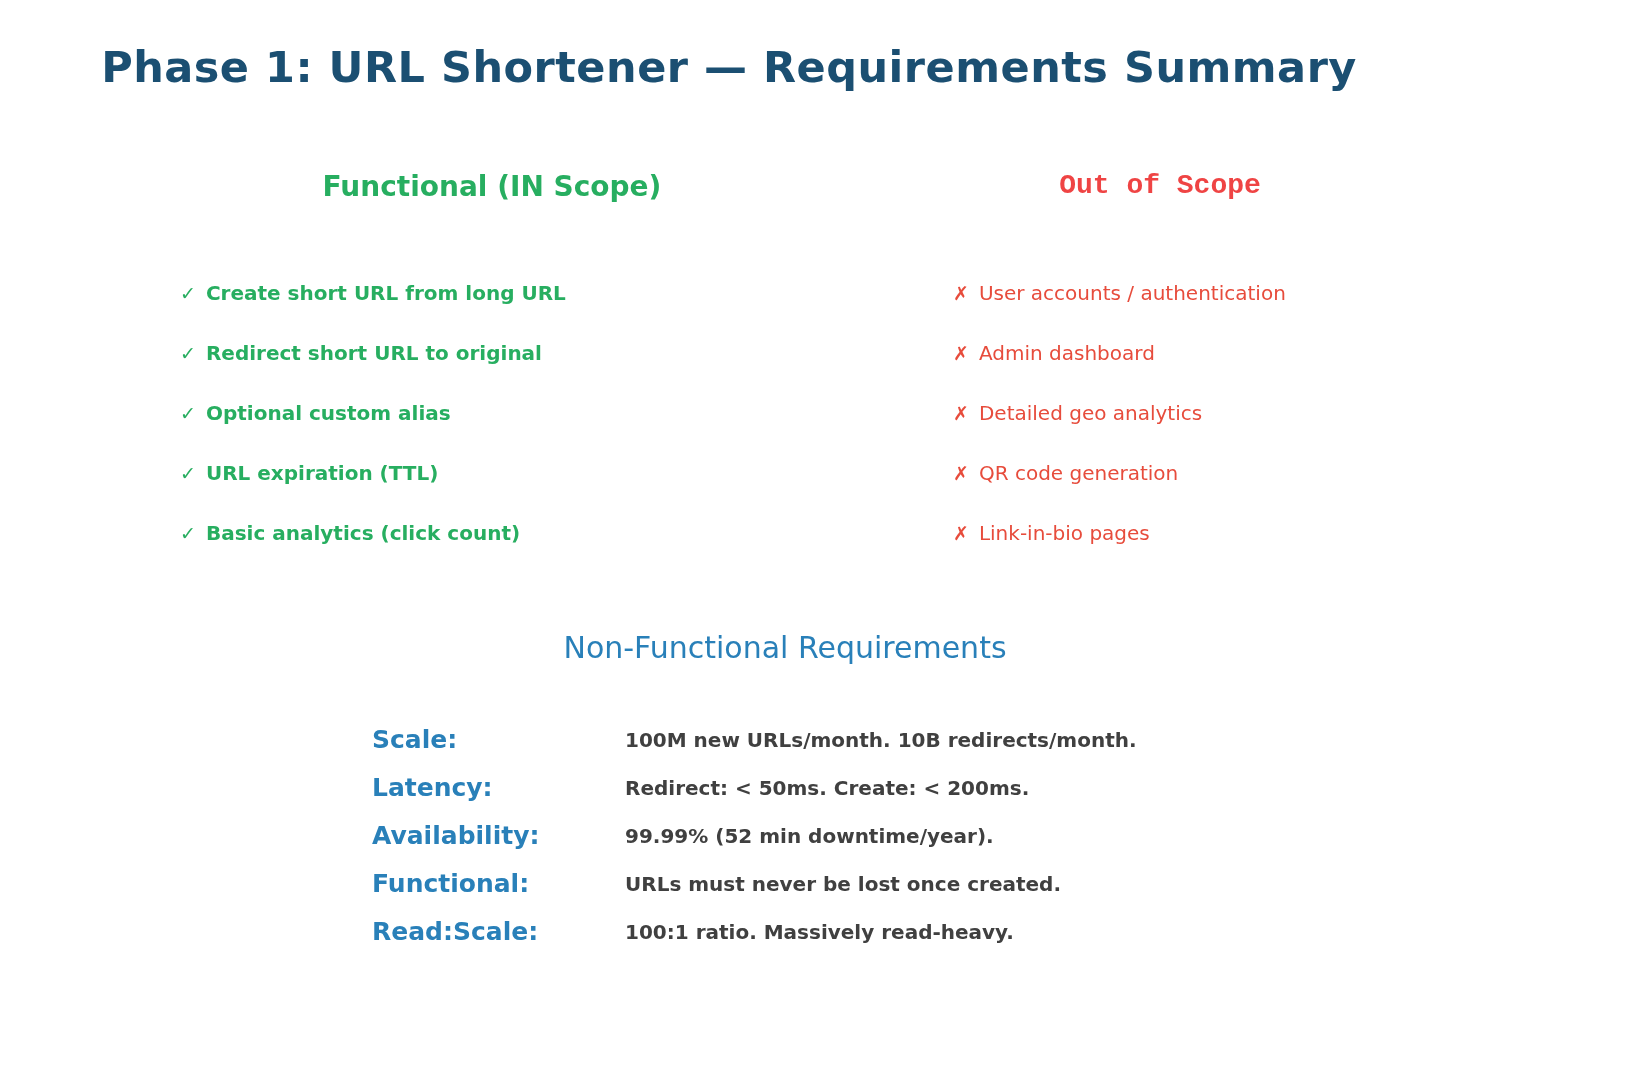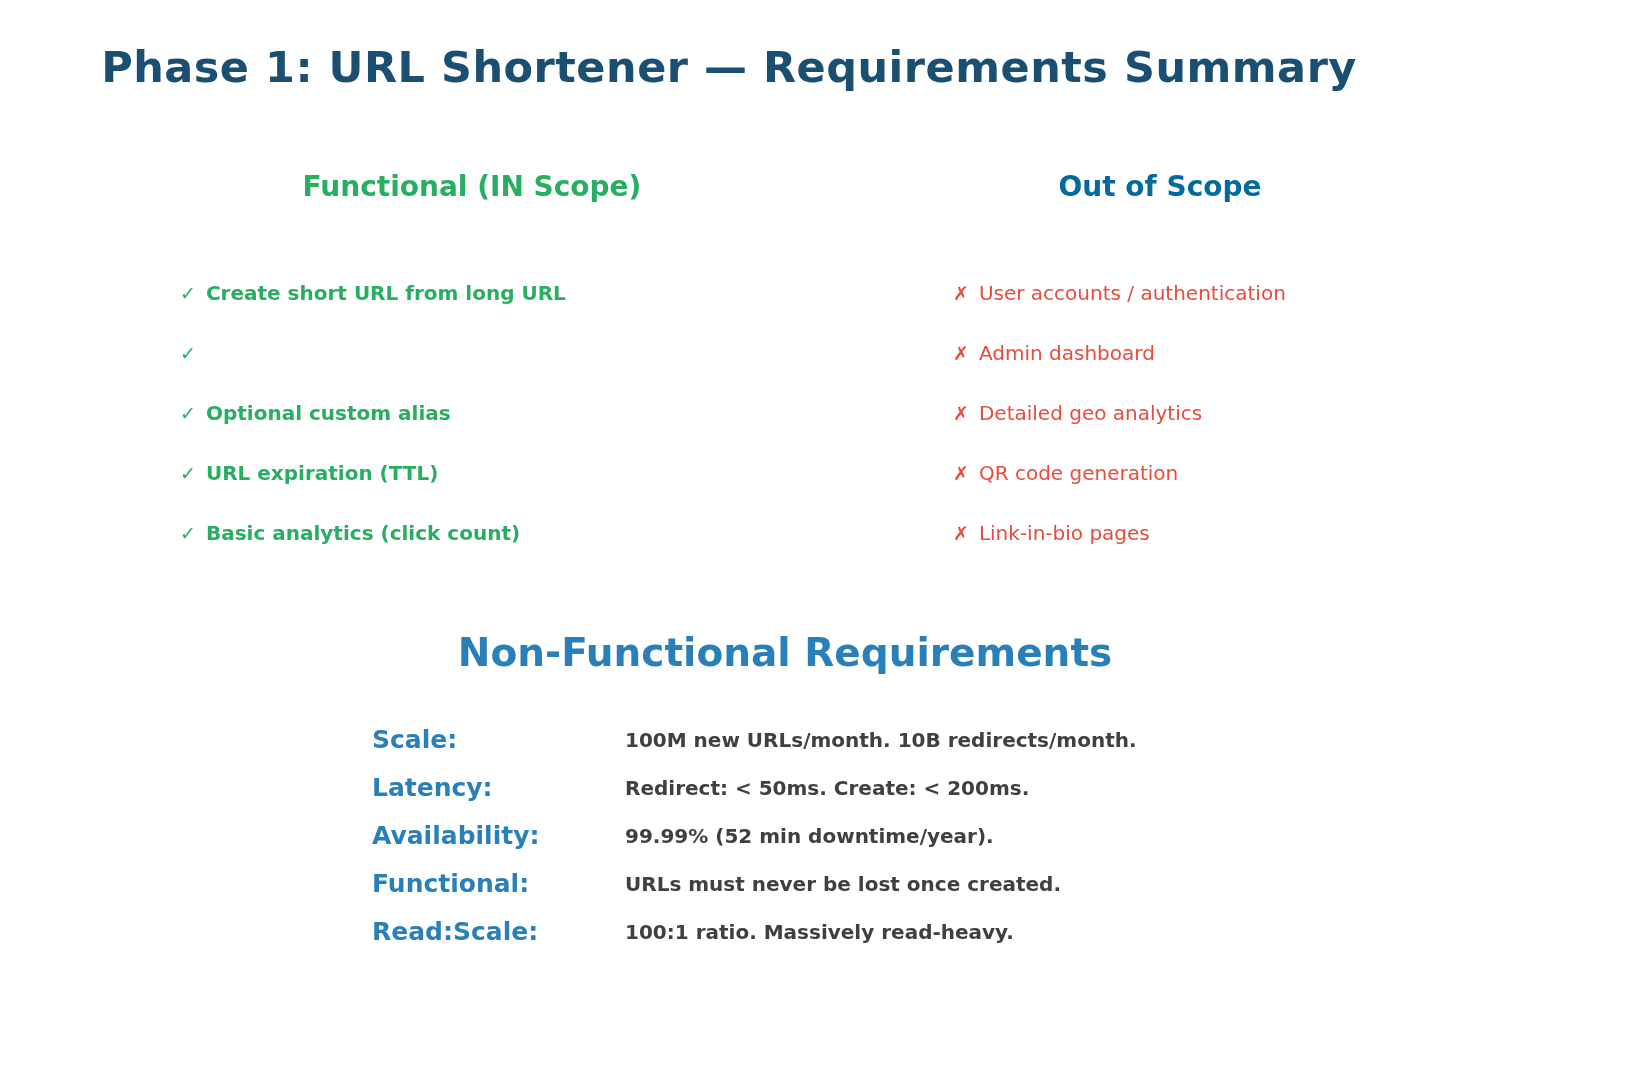--- a/index.html
+++ b/index.html
@@ -24,22 +24,22 @@
     letter-spacing: 0.5px;
   }
 
   .col-heading {
     position: absolute;
     top: 170px;
     text-align: center;
     font-size: 28px;
     font-weight: bold;
   }
-  .col-heading.functional { left: 152px; width: 640px; color: #27ae60; }
-  .col-heading.oos        { left: 950px; width: 420px; color: #0369a1; }
+  .col-heading.functional { left: 172px; width: 640px; color: #27ae60; }
+  .col-heading.oos        { left: 950px; width: 420px; color: #ef4444; font-family: Liberation Mono, monospace; }
 
   .item-list { position: absolute; top: 279px; }
   .item-list.functional { left: 180px; }
   .item-list.oos        { left: 953px; }
 
   .list-item {
     height: 28px;
     line-height: 28px;
     margin-bottom: 32px;
     font-size: 20px;
@@ -53,22 +53,22 @@
   .marker { font-weight: normal; margin-right: 10px; font-size: 19px; }
   .item-list.functional .item-text { font-weight: bold; text-align: right; }
   .item-list.oos        .item-text { font-weight: normal; }
 
   .nfr-heading {
     position: absolute;
     top: 630px;
     left: 0;
     width: 1570px;
     text-align: center;
-    font-size: 39px;
-    font-weight: bold;
+    font-size: 30px;
+    font-weight: normal;
     color: #2980b9;
   }
 
   .nfr-table { position: absolute; top: 726px; left: 0; width: 100%; }
   .nfr-row { position: relative; height: 28px; line-height: 28px; margin-bottom: 20px; }
   .nfr-label {
     position: absolute;
     left: 372px;
     font-size: 25px;
     font-weight: bold;
@@ -95,20 +95,21 @@
 
   <div class="col-heading oos">Out of Scope</div>
 
   <div class="item-list functional">
     <div class="list-item">
       <span class="marker">✓</span>
       <span class="item-text">Create short URL from long URL</span>
     </div>
     <div class="list-item">
       <span class="marker">✓</span>
+      <span class="item-text">Redirect short URL to original</span>
     </div>
     <div class="list-item">
       <span class="marker">✓</span>
       <span class="item-text">Optional custom alias</span>
     </div>
     <div class="list-item">
       <span class="marker">✓</span>
       <span class="item-text">URL expiration (TTL)</span>
     </div>
     <div class="list-item">

